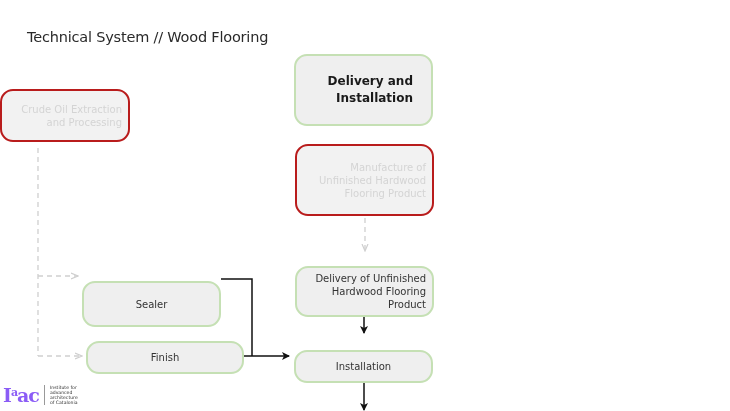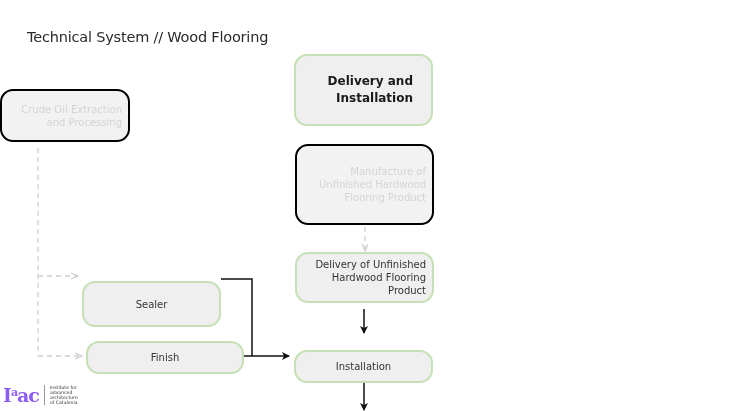--- a/index.html
+++ b/index.html
@@ -1,20 +1,20 @@
 <!DOCTYPE html>
 <html><head>
 <meta charset="utf-8">
 <style>
   html, body { margin:0; padding:0; }
   body { width:730px; height:411px; background:#ffffff; position:relative; overflow:hidden; font-family:"DejaVu Sans", sans-serif; }
   .title { position:absolute; left:27px; top:29px; font-size:14.5px; color:#2a2a2a; letter-spacing:-0.2px; }
   .node { position:absolute; box-sizing:border-box; border-radius:13px; display:flex; align-items:center; justify-content:center; text-align:right; font-size:10px; line-height:13px; }
   .node.active { background:#efefef; border:2px solid #c5e0b4; color:#333; }
-  .node.faded { background:#f2f2f2; border:2px solid #000000; color:#d4d4d4; }
+  .node.faded { background:#f2f2f2; border:2px solid #b91c1c; color:#d4d4d4; }
   .node.header { font-weight:bold; font-size:12px; line-height:17px; color:#1a1a1a; }
   svg.links { position:absolute; left:0; top:0; }
   .logo { position:absolute; left:3px; top:384px; display:flex; align-items:center; }
   .logo-mark { font-family:"DejaVu Serif", serif; font-weight:bold; font-size:19px; color:#8b5cf6; letter-spacing:-1px; }
   .logo-mark sup { font-size:11px; vertical-align:6px; }
   .logo-sep { width:1px; height:20px; background:#999; margin:0 5px 0 5px; }
   .logo-text { font-size:4.6px; line-height:5.2px; color:#333; }
 </style>
 </head>
 <body>
@@ -42,23 +42,23 @@
 
   <path d="M364,309 L364,333" stroke="#111" stroke-width="1.5" fill="none" marker-end="url(#ah)"></path>
 
   <path d="M364,375 L364,410" stroke="#111" stroke-width="1.5" fill="none" marker-end="url(#ah)"></path>
 </svg>
 
 <div class="node faded" style="left:0;top:89px;width:130px;height:53px;padding:0 6px;">Crude Oil Extraction and Processing</div>
 
 <div class="node active header" style="left:294px;top:54px;width:139px;height:72px;padding:0 18px;">Delivery and Installation</div>
 
-<div class="node faded" style="left:295px;top:144px;width:139px;height:81px;padding:0 6px;">Manufacture of Unfinished Hardwood Flooring Product</div>
+<div class="node faded" style="left:295px;top:144px;width:139px;height:72px;padding:0 6px;">Manufacture of Unfinished Hardwood Flooring Product</div>
 
-<div class="node active" style="left:295px;top:252px;width:139px;height:51px;padding:0 6px;">Delivery of Unfinished Hardwood Flooring Product</div>
+<div class="node active" style="left:295px;top:266px;width:139px;height:51px;padding:0 6px;">Delivery of Unfinished Hardwood Flooring Product</div>
 
 <div class="node active" style="left:82px;top:281px;width:139px;height:46px;">Sealer</div>
 
 <div class="node active" style="left:86px;top:341px;width:158px;height:33px;">Finish</div>
 
 <div class="node active" style="left:294px;top:350px;width:139px;height:33px;">Installation</div>
 
 <div class="logo">
   <span class="logo-mark"><span>I</span><sup>a</sup><span>ac</span></span>
   <span class="logo-sep"></span>

